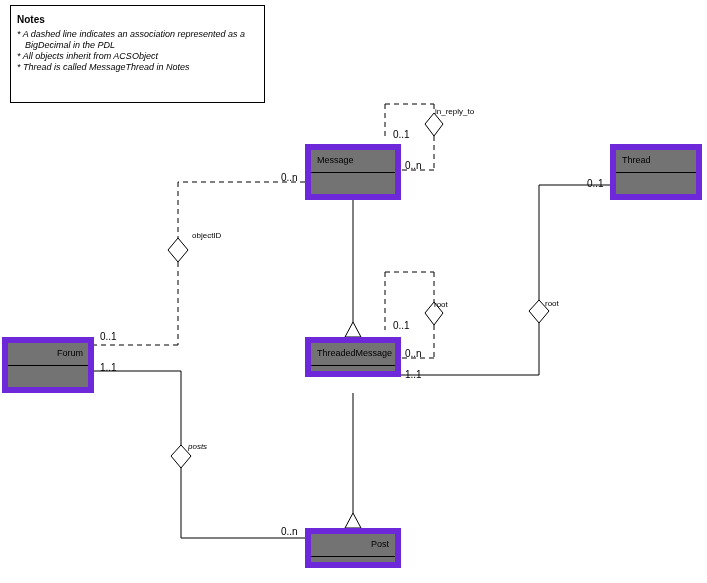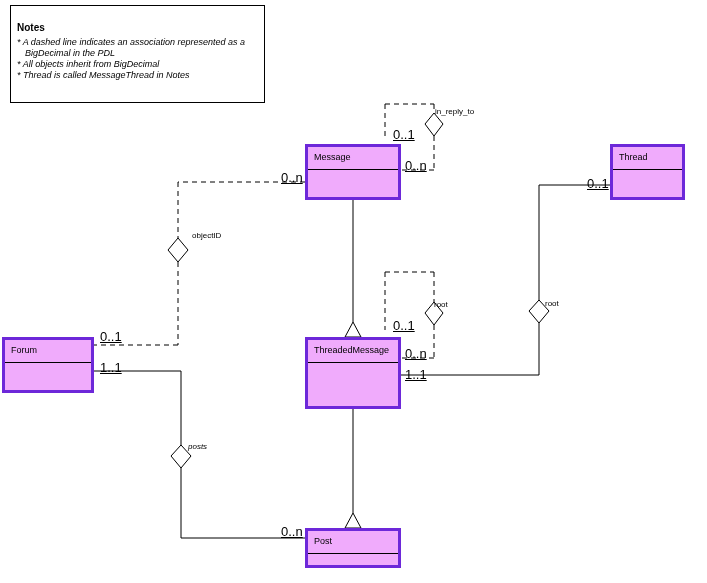--- a/index.html
+++ b/index.html
@@ -32,21 +32,21 @@
     height: 98px;
     border: 1px solid #000000;
     background: #ffffff;
     box-sizing: border-box;
     padding: 4px 6px;
   }
   .notes-title {
     font-size: 10px;
     font-weight: bold;
     color: #000000;
-    margin: 12px 0 3px 0;
+    margin: 4px 0 3px 0;
     line-height: 12px;
   }
   .notes-list {
     margin: 0;
     padding: 0;
     list-style: none;
     font-style: italic;
   }
   .notes-list li {
     font-size: 9px;
@@ -54,62 +54,61 @@
     color: #000000;
     padding-left: 8px;
     text-indent: -8px;
     margin-bottom: 0px;
   }
   .notes-list li::before {
     content: "* ";
   }
   .uml-class {
     position: absolute;
-    border: 3px solid #6d28d9;
-    background: #f0abfc;
+    border: 6px solid #6d28d9;
+    background: #737373;
     box-sizing: border-box;
   }
   .uml-class .cls-name {
     font-size: 9px;
     color: #000000;
     padding: 5px 6px;
     line-height: 11px;
   }
   .uml-class .cls-divider {
     border-top: 1px solid #000000;
     width: 100%;
     position: absolute;
     left: 0;
   }
   .edge-label {
     position: absolute;
-    font-size: 13px;
+    font-size: 10px;
     color: #000000;
     white-space: nowrap;
     line-height: 9px;
-    text-decoration: underline;
   }
   .assoc-label {
     position: absolute;
     font-size: 8px;
     color: #000000;
     white-space: nowrap;
     line-height: 9px;
   }
 </style>
 </head>
 <body>
 
 <div id="canvas">
 
   <div class="notes-box">
     <div class="notes-title">Notes</div>
     <ul class="notes-list">
       <li>A dashed line indicates an association represented as a BigDecimal in the PDL</li>
-      <li>All objects inherit from BigDecimal</li>
+      <li>All objects inherit from ACSObject</li>
       <li>Thread is called MessageThread in Notes</li>
     </ul>
   </div>
 
   <svg class="diagram-layer" viewBox="0 0 707 583">
     <g stroke="#000000" fill="none" stroke-width="1">
 
       <path d="M 385 104 L 385 137" stroke-dasharray="5,4"></path>
       <path d="M 385 104 L 434 104" stroke-dasharray="5,4"></path>
       <path d="M 434 104 L 434 113" stroke-dasharray="5,4"></path>
@@ -148,36 +147,36 @@
       <path d="M 353 393 L 353 513"></path>
       <polygon points="353,513 345,528 361,528" fill="#ffffff" stroke="#000000"></polygon>
     </g>
   </svg>
 
   <div class="uml-class" style="left:305px; top:144px; width:96px; height:56px;">
     <div class="cls-name">Message</div>
     <div class="cls-divider" style="top:22px;"></div>
   </div>
 
-  <div class="uml-class" style="left:610px; top:144px; width:75px; height:56px;">
+  <div class="uml-class" style="left:610px; top:144px; width:92px; height:56px;">
     <div class="cls-name">Thread</div>
     <div class="cls-divider" style="top:22px;"></div>
   </div>
 
-  <div class="uml-class" style="left:2px; top:337px; width:92px; height:56px;">
+  <div class="uml-class" style="left:2px; top:337px; width:92px; height:56px;padding-left:43px;">
     <div class="cls-name">Forum</div>
     <div class="cls-divider" style="top:22px;"></div>
   </div>
 
-  <div class="uml-class" style="left:305px; top:337px; width:96px; height:72px;">
+  <div class="uml-class" style="left:305px; top:337px; width:96px; height:40px;">
     <div class="cls-name">ThreadedMessage</div>
     <div class="cls-divider" style="top:22px;"></div>
   </div>
 
-  <div class="uml-class" style="left:305px; top:528px; width:96px; height:40px;">
+  <div class="uml-class" style="left:305px; top:528px; width:96px; height:40px;text-align:right;">
     <div class="cls-name">Post</div>
     <div class="cls-divider" style="top:22px;"></div>
   </div>
 
   <div class="assoc-label" style="left:435px; top:107px;">in_reply_to</div>
   <div class="assoc-label" style="left:192px; top:231px;">objectID</div>
   <div class="assoc-label" style="left:434px; top:300px;">root</div>
   <div class="assoc-label" style="left:545px; top:299px;">root</div>
   <div class="assoc-label" style="left:188px; top:442px;font-style:italic;">posts</div>
 

